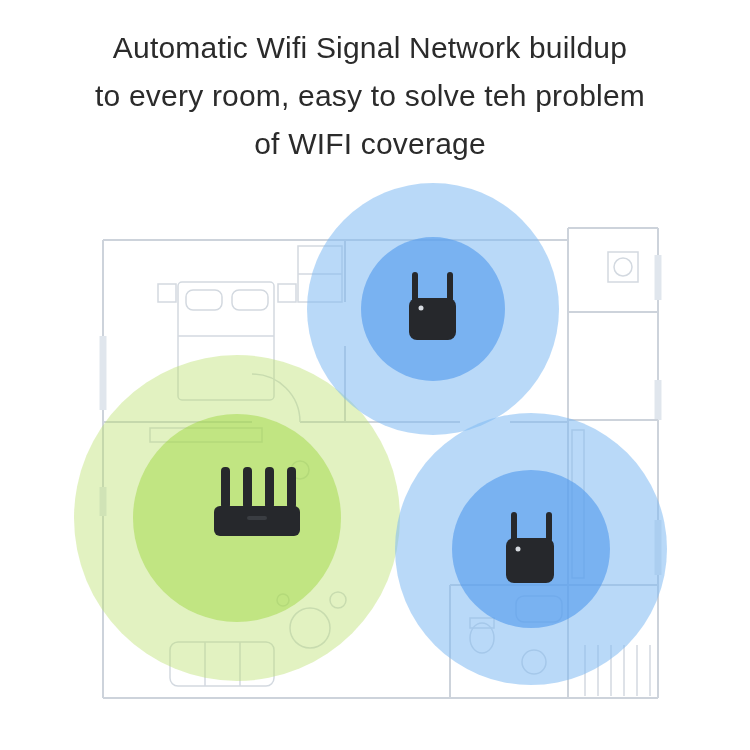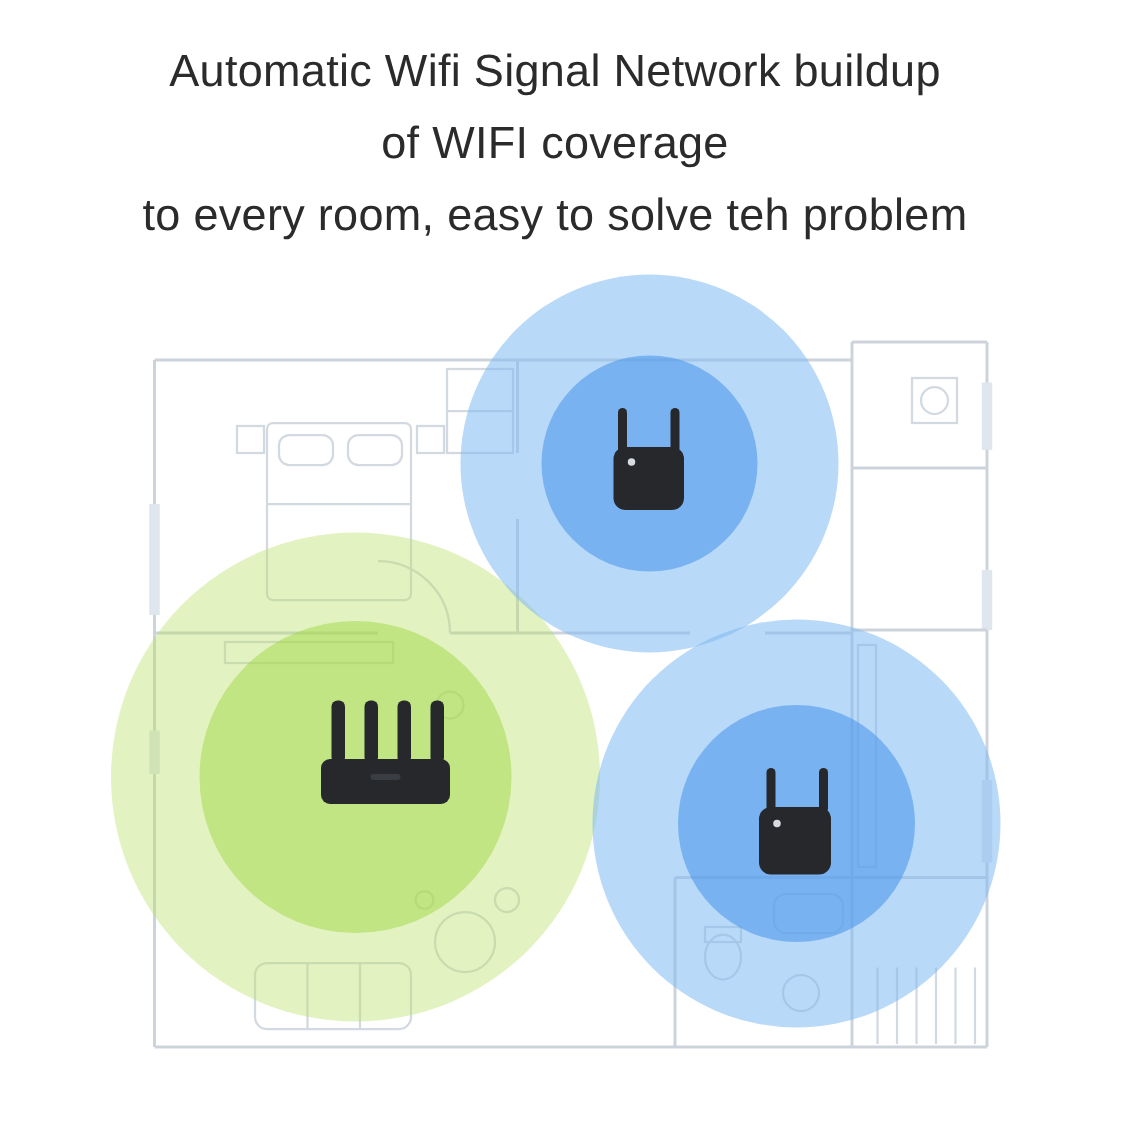--- a/index.html
+++ b/index.html
@@ -50,22 +50,22 @@
     stroke-width: 7;
   }
 </style>
 </head>
 <body>
 
 <div class="page">
 
   <div class="title-block">
     <div>Automatic Wifi Signal Network buildup</div>
+    <div>to every room, easy to solve teh problem</div>
     <div>of WIFI coverage</div>
-    <div>to every room, easy to solve teh problem</div>
   </div>
 
   <svg class="scene-svg" width="750" height="750" viewBox="0 0 750 750">
 
     <g>
 
       <g class="fp">
         <line x1="103" y1="240" x2="103" y2="698"></line>
         <line x1="103" y1="240" x2="568" y2="240"></line>
         <line x1="568" y1="228" x2="658" y2="228"></line>

